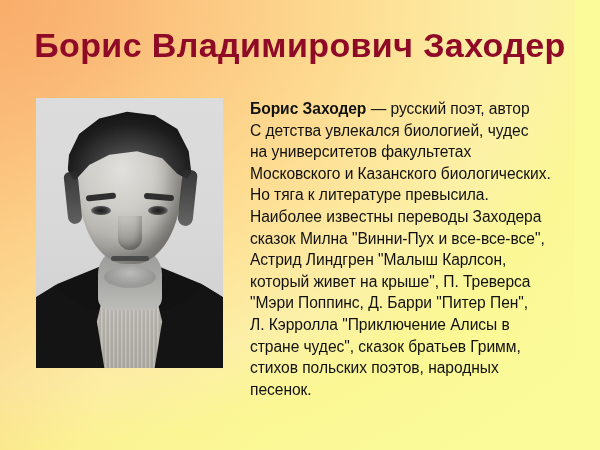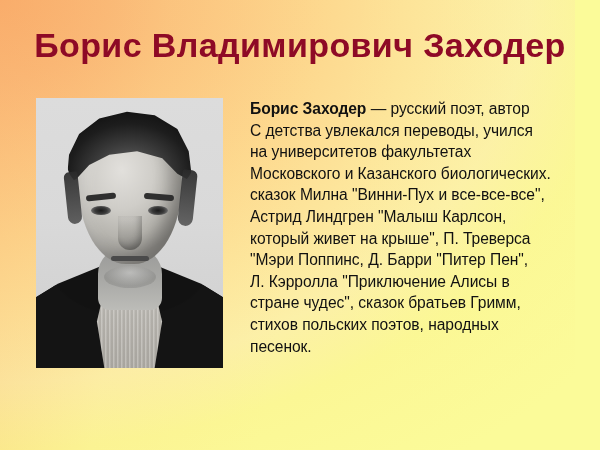--- a/index.html
+++ b/index.html
@@ -262,23 +262,25 @@
     <div class="ph-eye-r"></div>
     <div class="ph-nose"></div>
     <div class="ph-mouth"></div>
     <div class="ph-chin"></div>
   </div>
 
   <div id="body-text">
     <div class="line">
       <span class="lead">Борис Заходер</span><span> — русский поэт, автор</span>
     </div>
-    <div class="line">С детства увлекался  переводы, учился</div>
+    <div class="line">С детства увлекался  биологией, чудес</div>
     <div class="line">на  университетов факультетах</div>
     <div class="line">Московского и Казанского биологических.</div>
+    <div class="line">Но тяга к литературе превысила.</div>
+    <div class="line">Наиболее известны переводы  Заходера</div>
     <div class="line">сказок Милна "Винни-Пух и  все-все-все",</div>
     <div class="line">Астрид  Линдгрен "Малыш Карлсон,</div>
     <div class="line">который живет на крыше",  П. Треверса</div>
     <div class="line">"Мэри Поппинс,  Д. Барри "Питер Пен",</div>
     <div class="line">Л. Кэрролла "Приключение Алисы в</div>
     <div class="line">стране чудес", сказок братьев Гримм,</div>
     <div class="line">стихов польских поэтов, народных</div>
     <div class="line">песенок.</div>
   </div>
 

